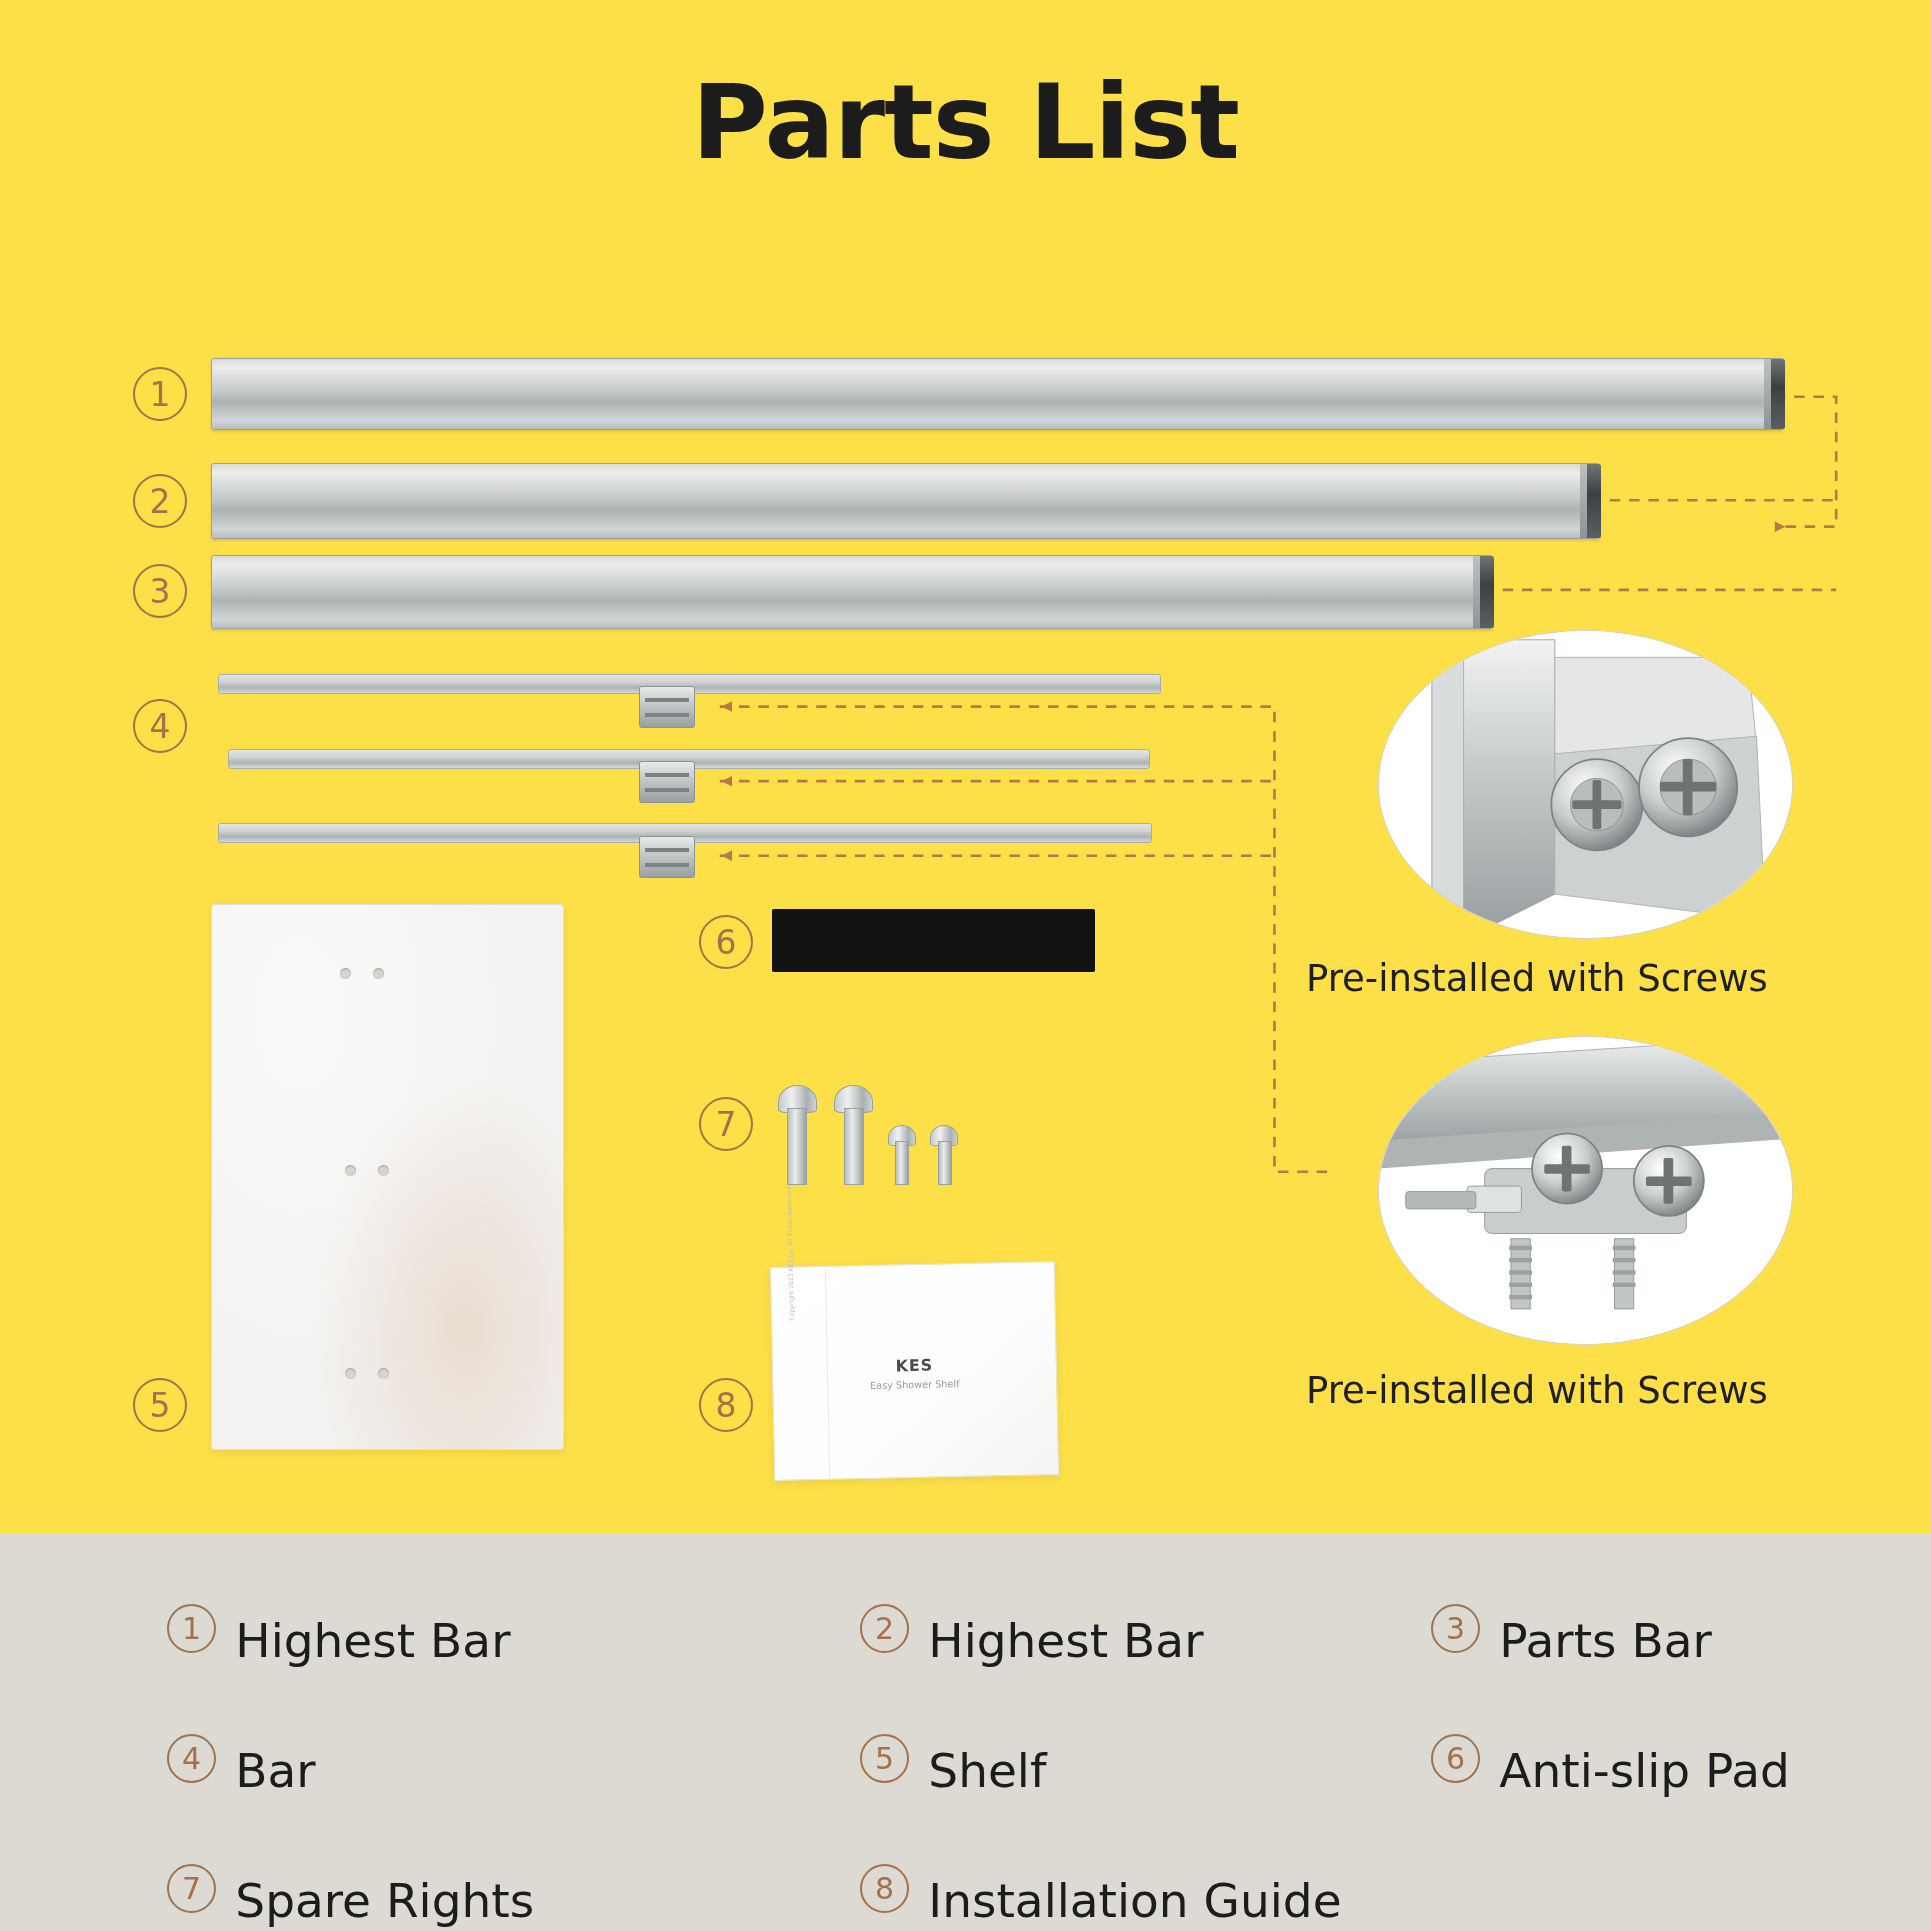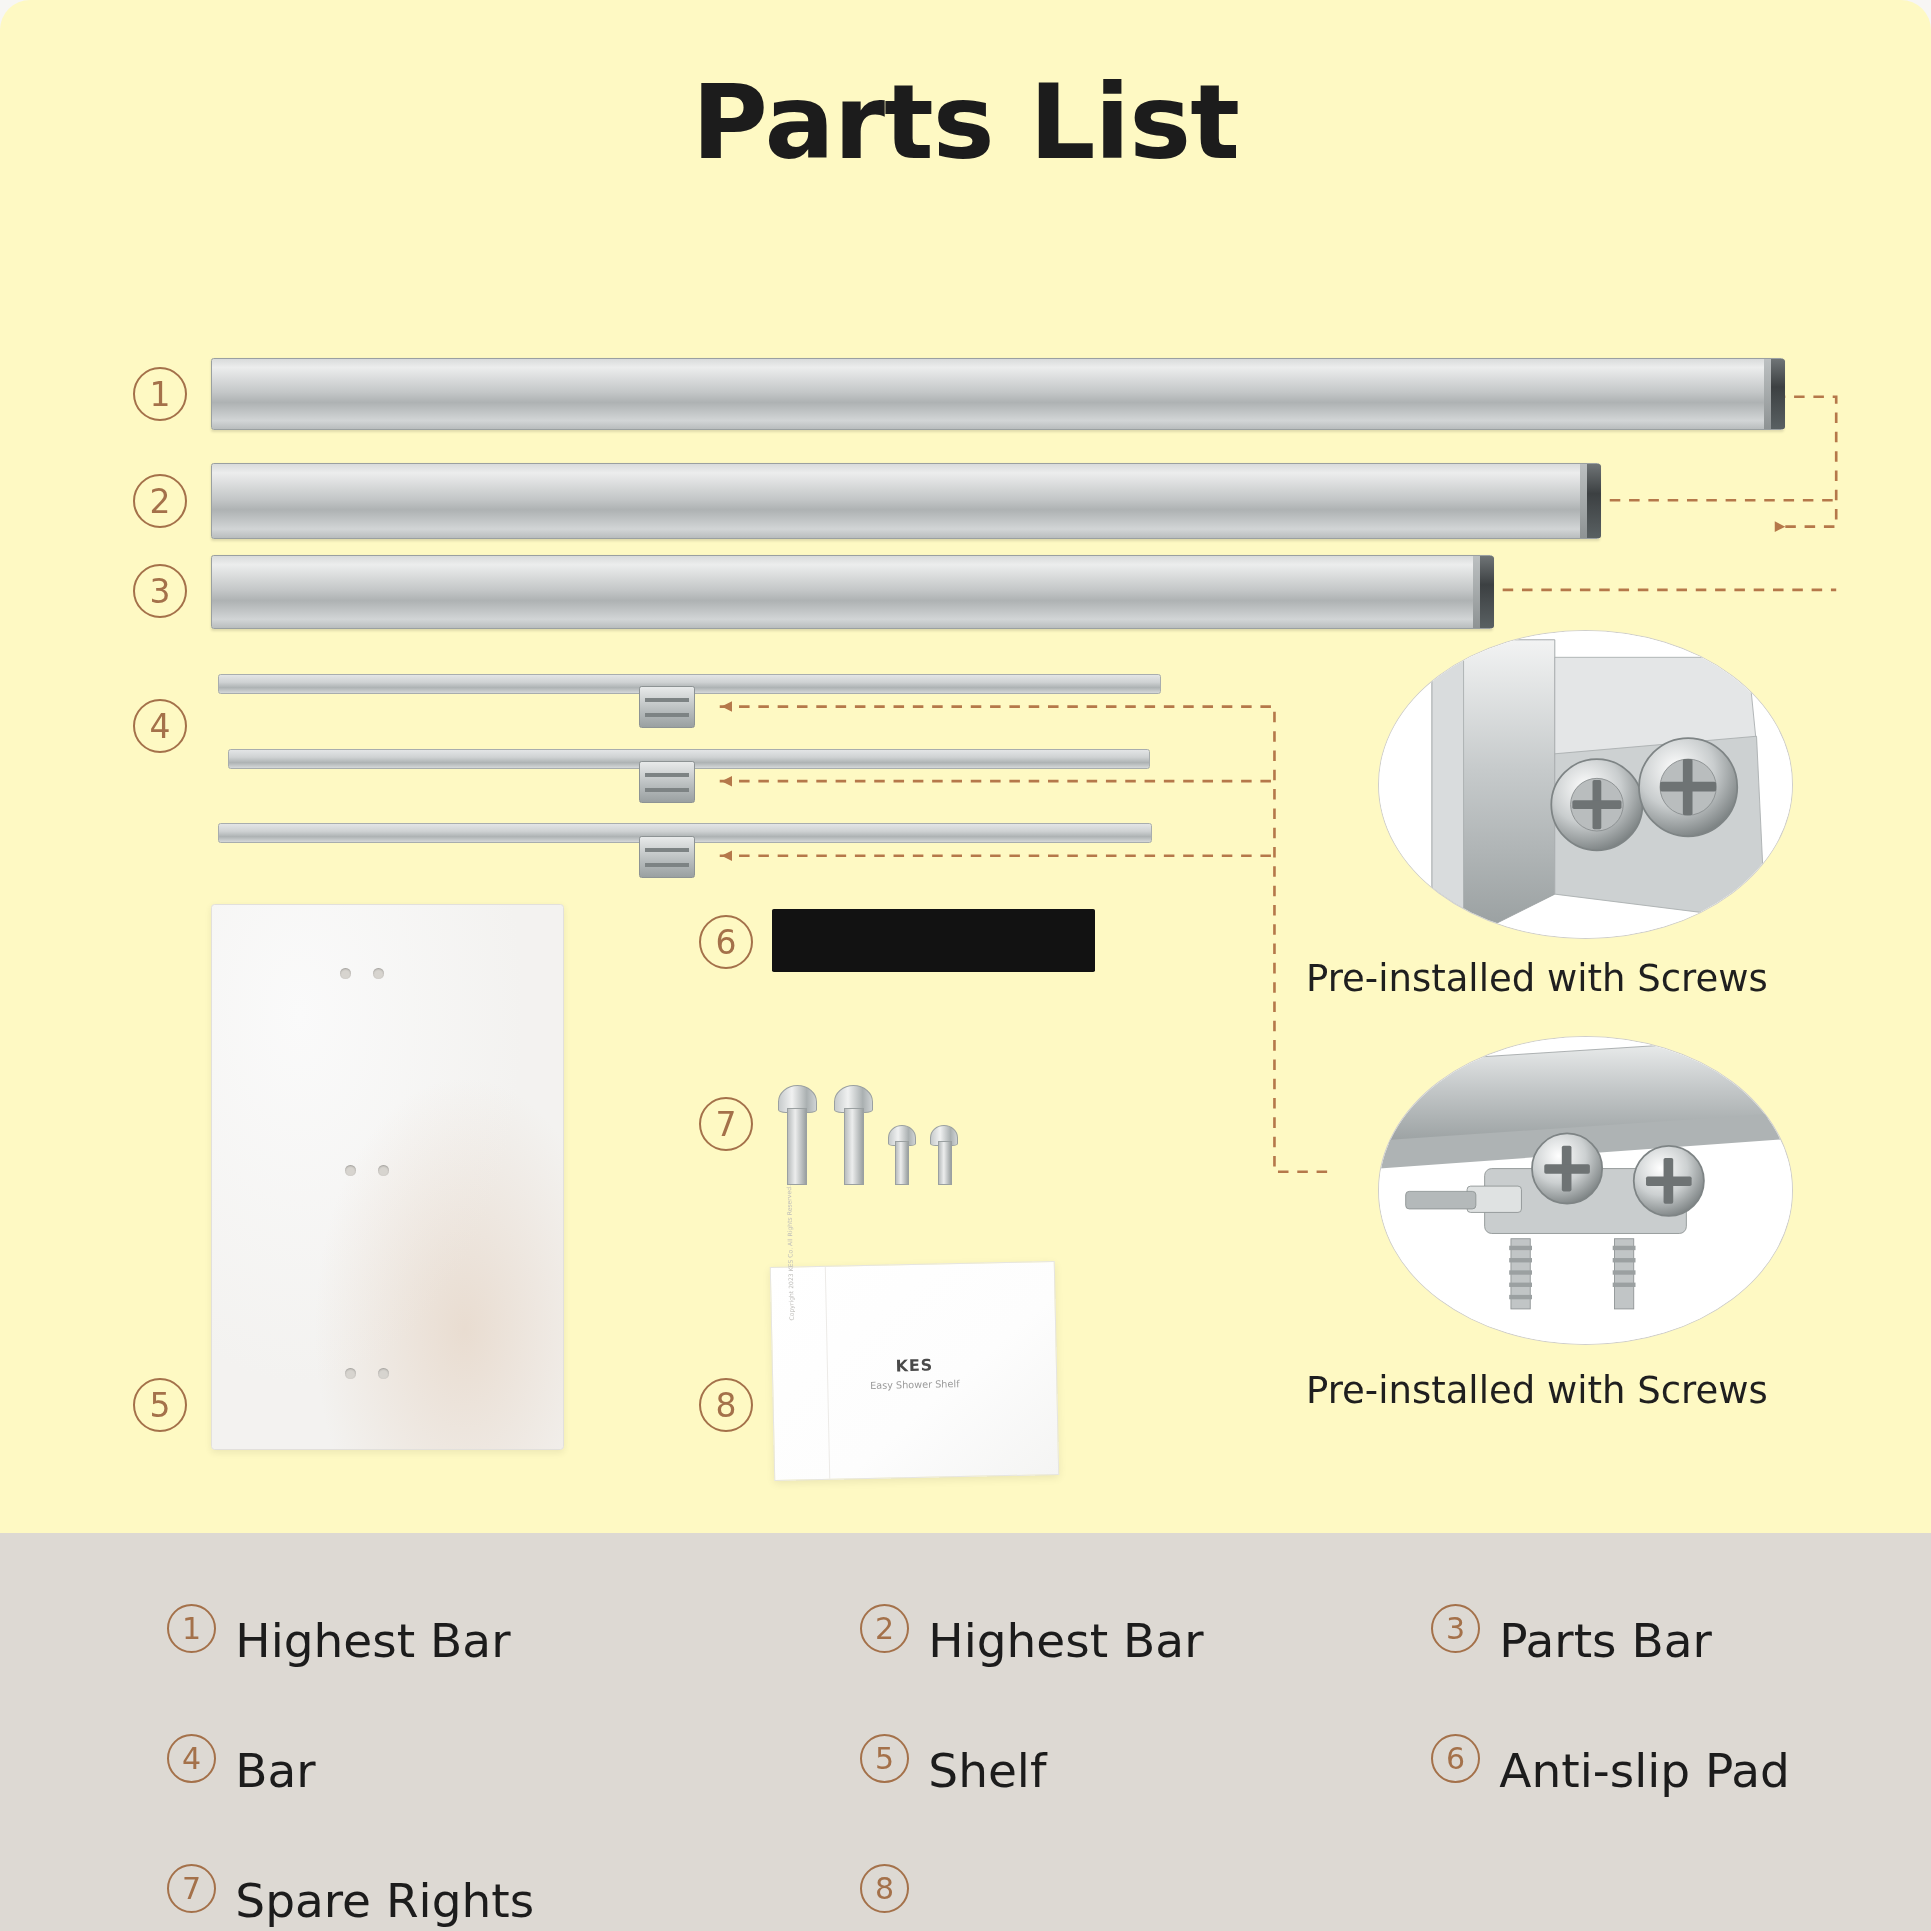--- a/index.html
+++ b/index.html
@@ -12,22 +12,21 @@
     background: #f7f6f4;
     font-family: "DejaVu Sans", sans-serif;
     overflow: hidden;
     position: relative;
   }
   .page {
     position: absolute;
     left: 0; top: 0;
     width: 1931px;
     height: 1931px;
-    background: #fef9c3;
-    border-radius: 30px;
+    background: #fde047;
   }
 
   
   .header {
     position: absolute;
     top: 68px;
     left: 0;
     width: 1931px;
     text-align: center;
   }
@@ -490,20 +489,21 @@
         <div class="legend-badge">6</div>
         <div class="legend-label">Anti-slip Pad</div>
       </div>
 
       <div class="legend-item">
         <div class="legend-badge">7</div>
         <div class="legend-label">Spare Rights</div>
       </div>
       <div class="legend-item">
         <div class="legend-badge">8</div>
+        <div class="legend-label">Installation Guide</div>
       </div>
       <div></div>
 
     </div>
   </div>
 
 </div>
 
 
 </body></html>

